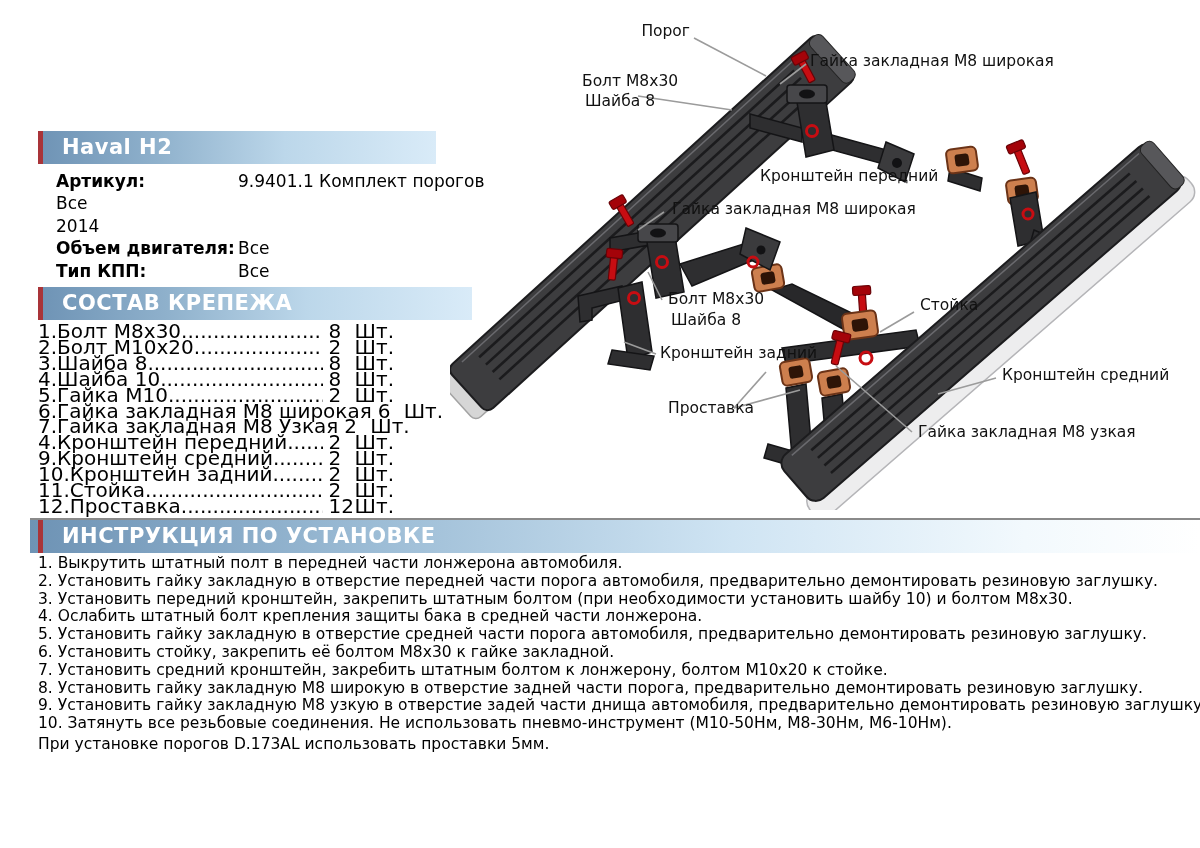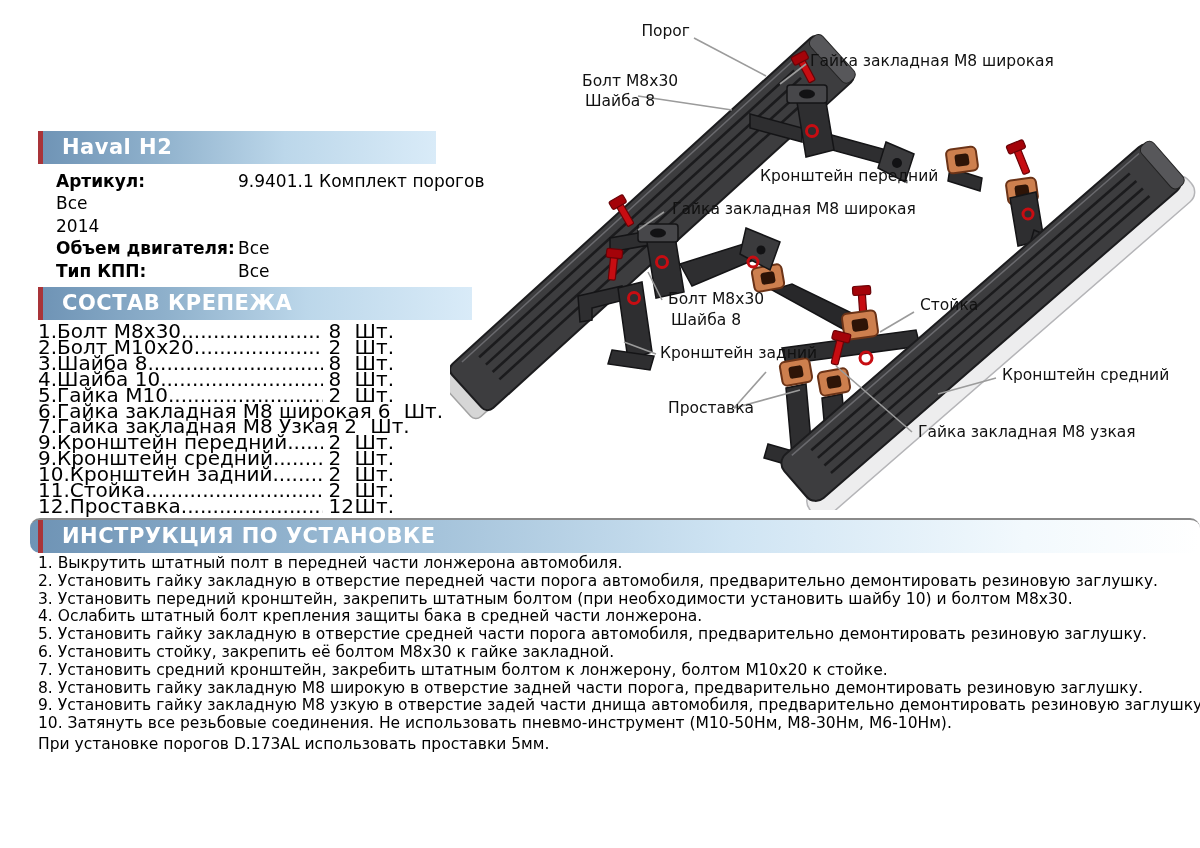--- a/index.html
+++ b/index.html
@@ -7,21 +7,21 @@
         font-family:"DejaVu Sans","Liberation Sans",sans-serif;color:#000;}
 
   
   .bar{position:absolute;height:33px;background:linear-gradient(90deg,#6e93b5 0%,#8fb1cc 30%,#bcd7ea 62%,#d9ebf8 100%);text-align:center;}
   .bar .stripe{position:absolute;left:0;top:0;bottom:0;width:5px;background:#a93439;}
   .bar .bar-label{position:absolute;left:24px;top:0;line-height:33px;font-weight:bold;
         font-size:21px;color:#fff;letter-spacing:.5px;white-space:nowrap;}
   .bar-haval{left:38px;top:131px;width:398px;}
   .bar-sostav{left:38px;top:287px;width:398px;padding-left:36px;}
   .bar-instr{left:30px;top:518px;width:1170px;border-top:2px solid #8a8a8a;
-        background:linear-gradient(90deg,#6e93b5 0%,#9dbdd6 30%,#cfe4f3 60%,#f2f9fd 85%,#ffffff 100%);border-radius:10px;}
+        background:linear-gradient(90deg,#6e93b5 0%,#9dbdd6 30%,#cfe4f3 60%,#f2f9fd 85%,#ffffff 100%);}
   .bar-instr .stripe{left:8px;}
   .bar-instr .bar-label{left:32px;}
 
   
   .specs{position:absolute;left:56px;top:170px;font-size:17px;line-height:22.4px;}
   .spec-row{display:flex;}
   .spec-label{width:182px;font-weight:bold;white-space:nowrap;}
   .spec-value{white-space:nowrap;}
 
   
@@ -115,21 +115,21 @@
         <span class="pl-qty">6</span>
         <span class="pl-unit">Шт.</span>
       </div>
     <div class="pl-row">
         <span class="pl-name">7.Гайка закладная М8 Узкая</span>
         <span class="pl-dots"></span>
         <span class="pl-qty">2</span>
         <span class="pl-unit">Шт.</span>
       </div>
     <div class="pl-row">
-        <span class="pl-name">9.Кронштейн передний</span>
+        <span class="pl-name">4.Кронштейн передний</span>
         <span class="pl-dots"></span>
         <span class="pl-qty">2</span>
         <span class="pl-unit">Шт.</span>
       </div>
     <div class="pl-row">
         <span class="pl-name">9.Кронштейн средний</span>
         <span class="pl-dots"></span>
         <span class="pl-qty">2</span>
         <span class="pl-unit">Шт.</span>
       </div>

